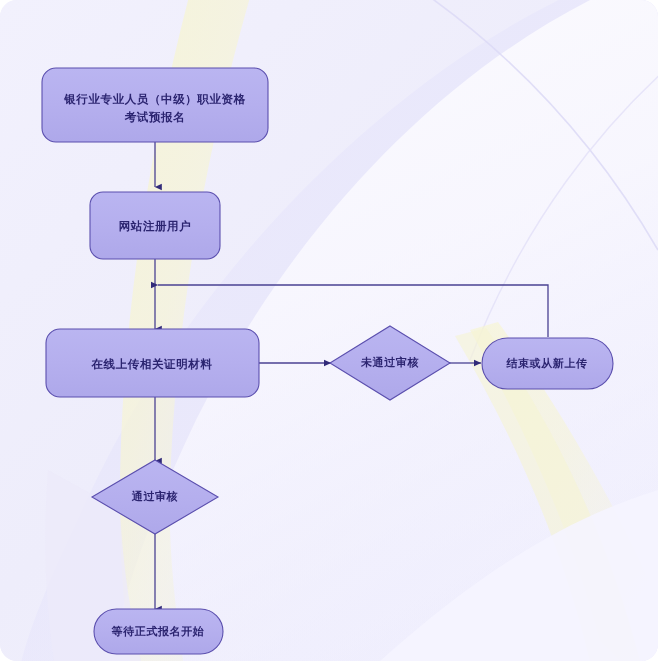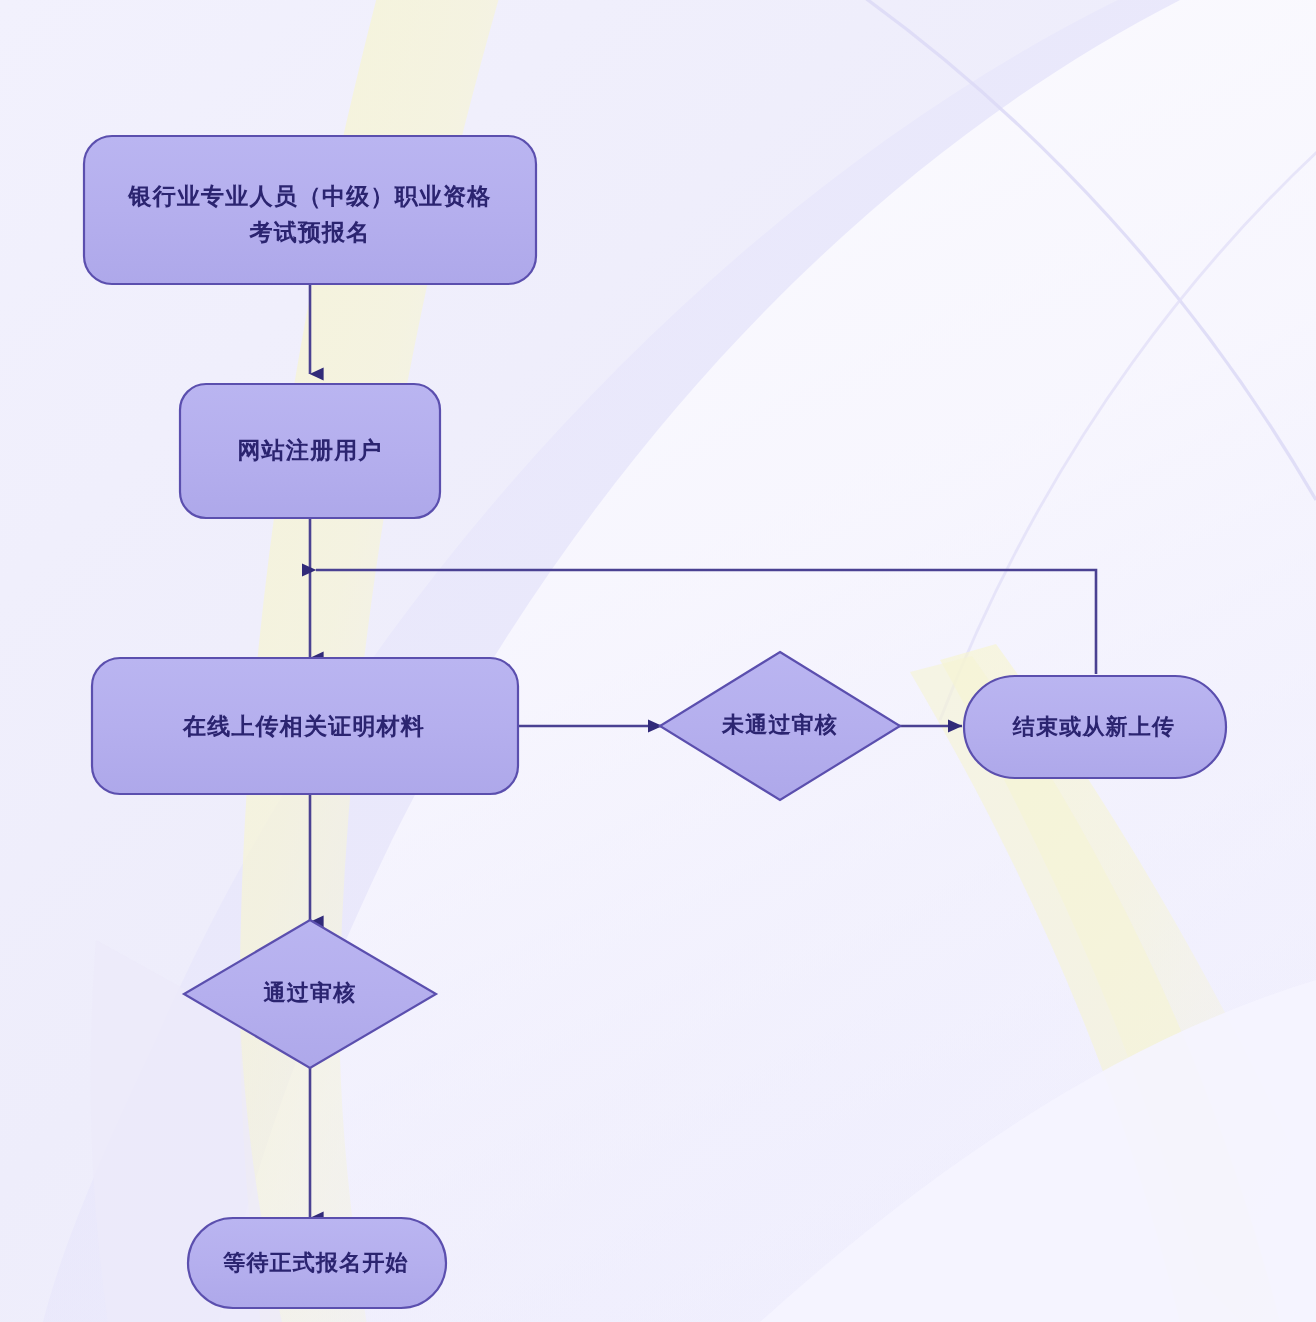--- a/index.html
+++ b/index.html
@@ -7,20 +7,21 @@
     padding: 0;
     background: #ffffff;
   }
   #canvas {
     position: relative;
     width: 658px;
     height: 661px;
     overflow: hidden;
     background: #f1f0fd;
     font-family: "DejaVu Sans", "Liberation Sans", sans-serif;
+    border-radius: 17px;
   }
   #bg-layer, #flow-layer {
     position: absolute;
     top: 0;
     left: 0;
     width: 658px;
     height: 661px;
   }
   #flow-layer { z-index: 2; }
   #bg-layer { z-index: 1; }

